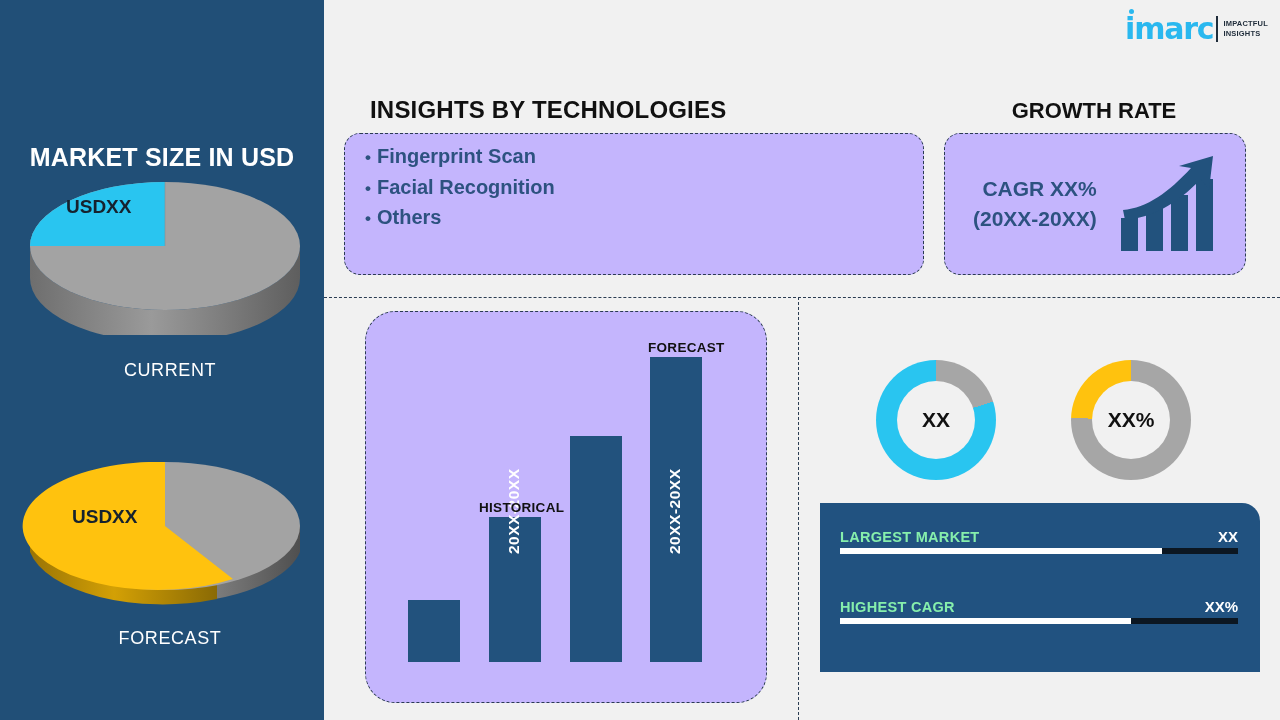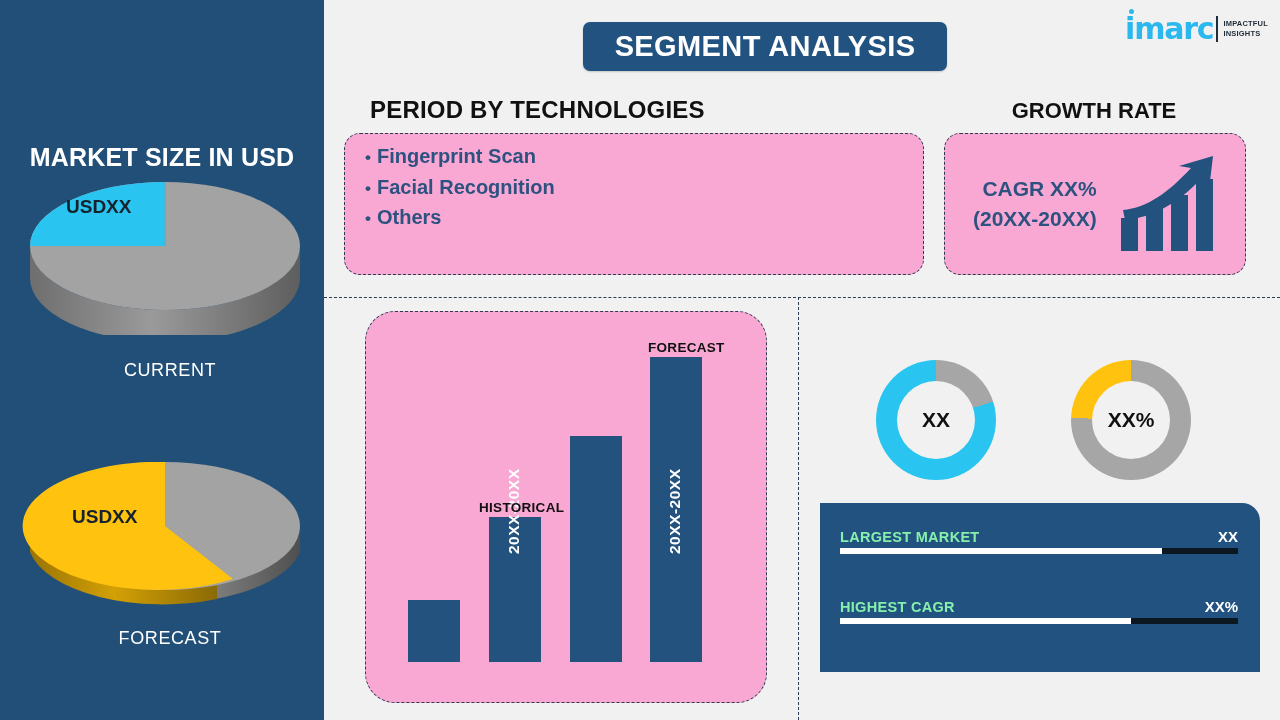--- a/index.html
+++ b/index.html
@@ -76,21 +76,21 @@
   
   .sec-head{
     position:absolute;color:#111111;font-weight:bold;
   }
   #tech-head{left:370px;top:96px;font-size:24px;letter-spacing:.2px;}
   #growth-head{left:944px;top:98px;width:300px;text-align:center;font-size:22px;}
 
   
   .dashed-card{
     position:absolute;border:1.4px dashed #2b3c52;border-radius:16px;
-    background:#f9a8d4;
+    background:#c4b5fd;
   }
   #tech-card{left:344px;top:133px;width:578px;height:140px;}
   #growth-card{left:944px;top:133px;width:300px;height:140px;}
   #bars-card{left:365px;top:311px;width:400px;height:390px;border-radius:30px;}
 
   .tech-list{
     position:absolute;left:20px;top:8px;margin:0;padding:0;list-style:none;
   }
   .tech-list li{
     color:#2d5280;font-size:20px;font-weight:bold;line-height:28.5px;
@@ -200,40 +200,37 @@
       <path d="M10,86 A135,64 0 0 0 197,133 L197,159 A135,64 0 0 1 10,112 Z" fill="url(#g-side-gold)"></path>
 
       <ellipse cx="145" cy="86" rx="135" ry="64" fill="#a3a3a3"></ellipse>
 
       <path d="M145,86 L145,22 A135,64 0 1 0 213,139 Z" fill="#FFC20E"></path>
     </svg>
   </div>
   <div class="pie-label bottom">USDXX</div>
   <div class="pie-caption bottom">FORECAST</div>
 
-  <div class="title-chip">
-    <span>SEGMENT ANALYSIS</span>
-  </div>
 
   <div class="logo">
     <div class="logo-mark">
       <span class="logo-dot"></span>
       <span>imarc</span>
     </div>
     <div class="logo-div"></div>
     <div class="logo-tag">
       <div>IMPACTFUL</div>
       <div>INSIGHTS</div>
     </div>
   </div>
 
   <div class="h-div"></div>
   <div class="v-div"></div>
 
-  <div class="sec-head" id="tech-head">PERIOD BY TECHNOLOGIES</div>
+  <div class="sec-head" id="tech-head">INSIGHTS BY TECHNOLOGIES</div>
 
   <div class="dashed-card" id="tech-card">
     <ul class="tech-list">
       <li>
         <span class="bullet">•</span><span>Fingerprint Scan</span>
       </li>
       <li>
         <span class="bullet">•</span><span>Facial Recognition</span>
       </li>
       <li>

